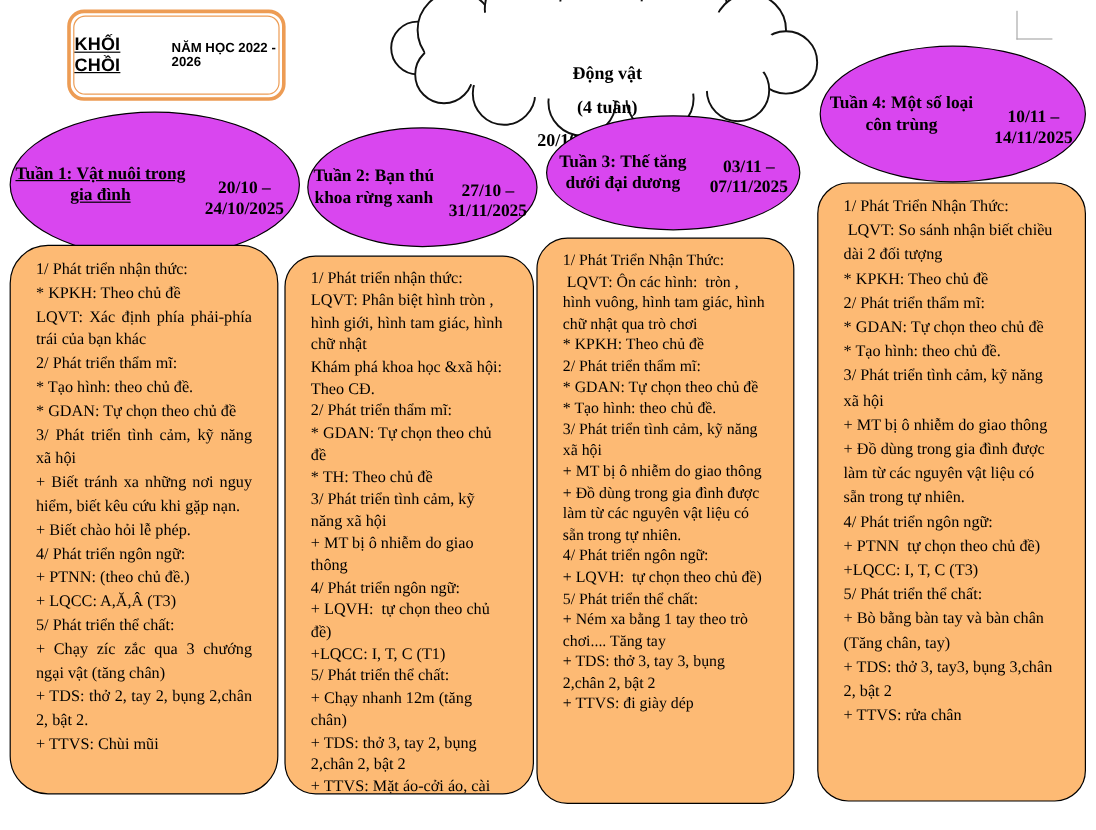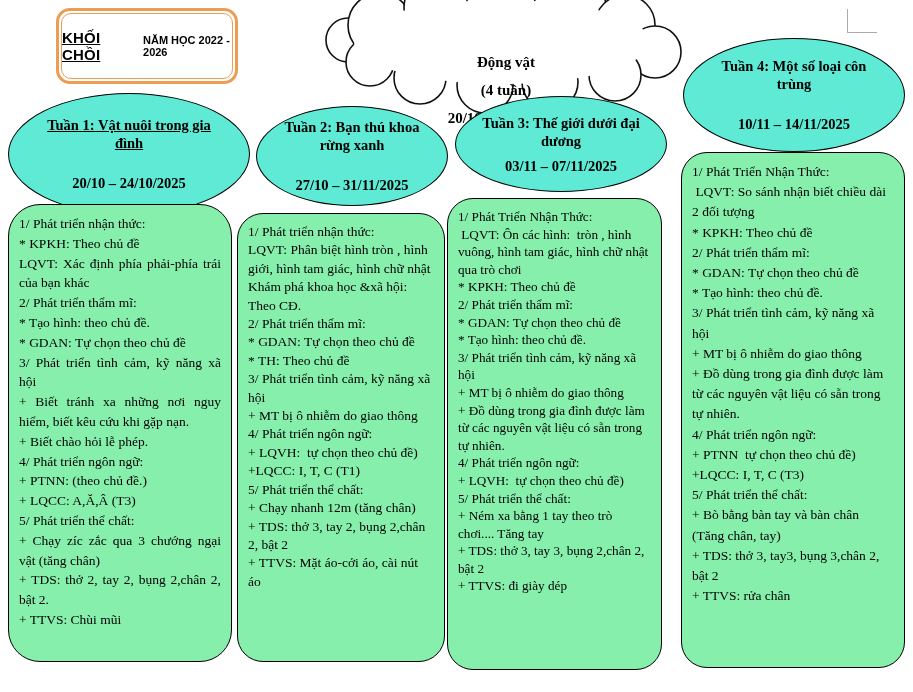--- a/index.html
+++ b/index.html
@@ -21,36 +21,36 @@
   .school-subtitle{font-size:11px;font-weight:bold;}
   
   .cloud-wrap{position:absolute;left:300px;top:-22px;width:404px;height:140px;}
   .cloud-text{
     position:absolute;left:330px;top:6px;width:352px;text-align:center;
     font-weight:bold;font-size:15px;line-height:18px;margin-top:47px;
   }
   .cloud-text .row{margin-bottom:10px;}
   
   .oval{
-    position:absolute;border:1.6px solid #000;border-radius:50%;background:#5eead4;
-    display:flex;flex-direction:column;align-items:center;justify-content:center;
+    position:absolute;border:1.6px solid #000;border-radius:50%;background:#d946ef;
+    display:flex;flex-direction:row;align-items:center;justify-content:center;
     text-align:center;font-weight:bold;box-sizing:border-box;
   }
   .oval .wtitle{font-size:14.5px;line-height:18px;width:80%;}
   .oval .wdates{font-size:14.5px;margin-top:23px;}
   .oval1{left:8px;top:93px;width:242px;height:122px;}
   .oval1 .wtitle{width:78%;text-decoration:underline;}
   .oval2{left:256px;top:106px;width:192px;height:100px;}
   .oval3{left:455px;top:96px;width:212px;height:96px;}
   .oval3 .wdates{margin-top:8px;}
   .oval4{left:683px;top:38px;width:222px;height:114px;}
   
   .abox{
-    position:absolute;border:1.6px solid #000;background:#86efac;box-sizing:border-box;
-    padding:9px 10px;font-size:13.5px;overflow:hidden;
+    position:absolute;border:1.6px solid #000;background:#fdba74;box-sizing:border-box;
+    padding:9px 21px;font-size:13.5px;overflow:hidden;
   }
   .abox .tline{white-space:pre-wrap;}
   .abox1{left:8px;top:204px;width:224px;height:458px;border-radius:32px;line-height:19.8px;}
   .abox1 .tline{text-align:justify;}
   .abox2{left:237px;top:213px;width:208px;height:449px;border-radius:26px;line-height:18.4px;}
   .abox3{left:447px;top:198px;width:215px;height:472px;border-radius:26px;line-height:17.6px;font-size:13.2px;}
   .abox4{left:681px;top:152px;width:224px;height:516px;border-radius:26px;line-height:20.2px;}
   
   .corner-mark{
     position:absolute;left:847px;top:9px;width:29px;height:23px;
@@ -98,21 +98,21 @@
 
   <div class="oval oval1">
     <div class="wtitle">Tuần 1: Vật nuôi trong gia đình</div>
     <div class="wdates">20/10 – 24/10/2025</div>
   </div>
   <div class="oval oval2">
     <div class="wtitle">Tuần 2: Bạn thú khoa rừng xanh</div>
     <div class="wdates">27/10 – 31/11/2025</div>
   </div>
   <div class="oval oval3">
-    <div class="wtitle">Tuần 3: Thế giới dưới đại dương</div>
+    <div class="wtitle">Tuần 3: Thế tăng dưới đại dương</div>
     <div class="wdates">03/11 – 07/11/2025</div>
   </div>
   <div class="oval oval4">
     <div class="wtitle">Tuần 4: Một số loại côn trùng</div>
     <div class="wdates">10/11 – 14/11/2025</div>
   </div>
 
   <div class="abox abox1">
       <div class="tline">1/ Phát triển nhận thức:</div>
       <div class="tline">* KPKH: Theo chủ đề</div>

